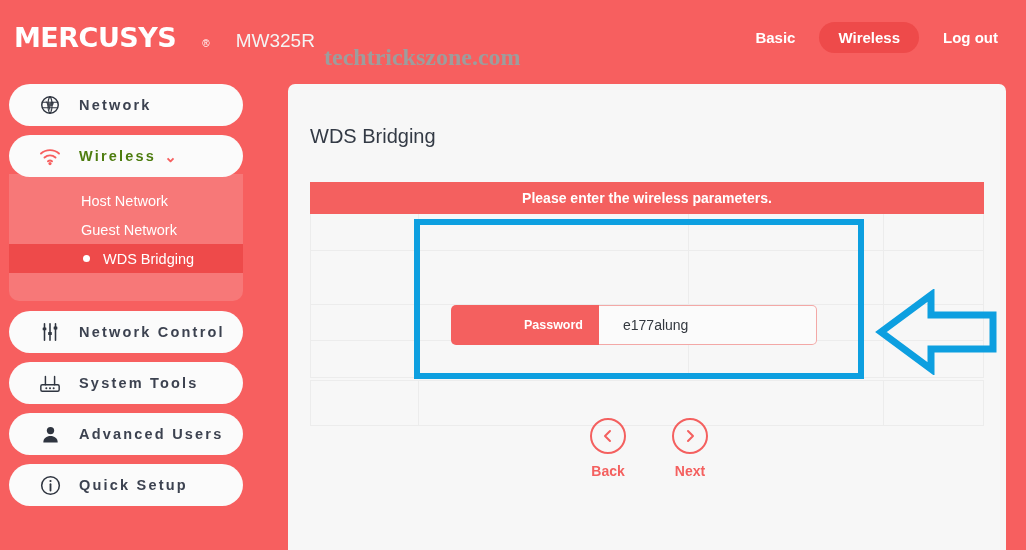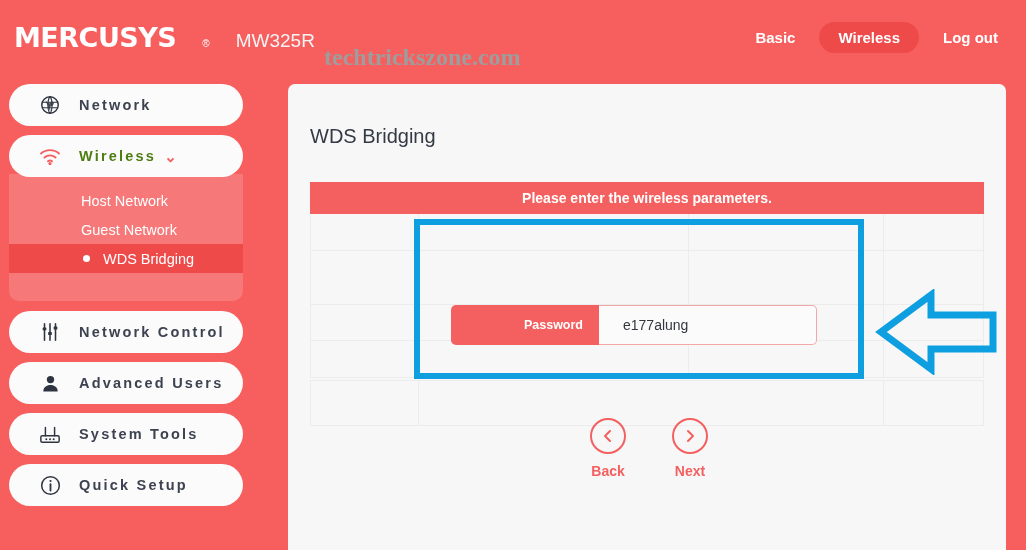--- a/index.html
+++ b/index.html
@@ -223,39 +223,39 @@
         <rect x="4" y="7" width="4" height="3.2" fill="#2f3540" stroke="none" rx="0.6"></rect>
         <rect x="10" y="12" width="4" height="3.2" fill="#2f3540" stroke="none" rx="0.6"></rect>
         <rect x="16" y="6" width="4" height="3.2" fill="#2f3540" stroke="none" rx="0.6"></rect>
       </svg>
     </span>
     <span class="lbl">Network Control</span>
   </div>
 
   <div class="nav-card">
     <span class="ico">
-      <svg width="21" height="21" viewBox="0 0 24 24" fill="#2f3540">
-        <circle cx="12" cy="7.5" r="4.2"></circle>
-        <path d="M3.8 21c0-4.6 3.7-7.2 8.2-7.2s8.2 2.6 8.2 7.2z"></path>
-      </svg>
-    </span>
-    <span class="lbl">Advanced Users</span>
-  </div>
-
-  <div class="nav-card">
-    <span class="ico">
       <svg width="24" height="22" viewBox="0 0 26 24" stroke="#2f3540" stroke-width="1.6" fill="none">
         <rect x="3" y="14" width="20" height="7" rx="1.6"></rect>
         <path d="M8 14V5M18 14V5" stroke-linecap="round"></path>
         <circle cx="9" cy="17.6" r="1.1" fill="#2f3540" stroke="none"></circle>
         <circle cx="13" cy="17.6" r="1.1" fill="#2f3540" stroke="none"></circle>
         <circle cx="17" cy="17.6" r="1.1" fill="#2f3540" stroke="none"></circle>
       </svg>
     </span>
     <span class="lbl">System Tools</span>
+  </div>
+
+  <div class="nav-card">
+    <span class="ico">
+      <svg width="21" height="21" viewBox="0 0 24 24" fill="#2f3540">
+        <circle cx="12" cy="7.5" r="4.2"></circle>
+        <path d="M3.8 21c0-4.6 3.7-7.2 8.2-7.2s8.2 2.6 8.2 7.2z"></path>
+      </svg>
+    </span>
+    <span class="lbl">Advanced Users</span>
   </div>
 
   <div class="nav-card">
     <span class="ico">
       <svg width="23" height="23" viewBox="0 0 24 24" stroke="#2f3540" stroke-width="1.6" fill="none">
         <circle cx="12" cy="12" r="9.2"></circle>
         <circle cx="12" cy="7.3" r="1.15" fill="#2f3540" stroke="none"></circle>
         <path d="M12 10.6v6.6" stroke-linecap="round" stroke-width="1.9"></path>
       </svg>
     </span>

